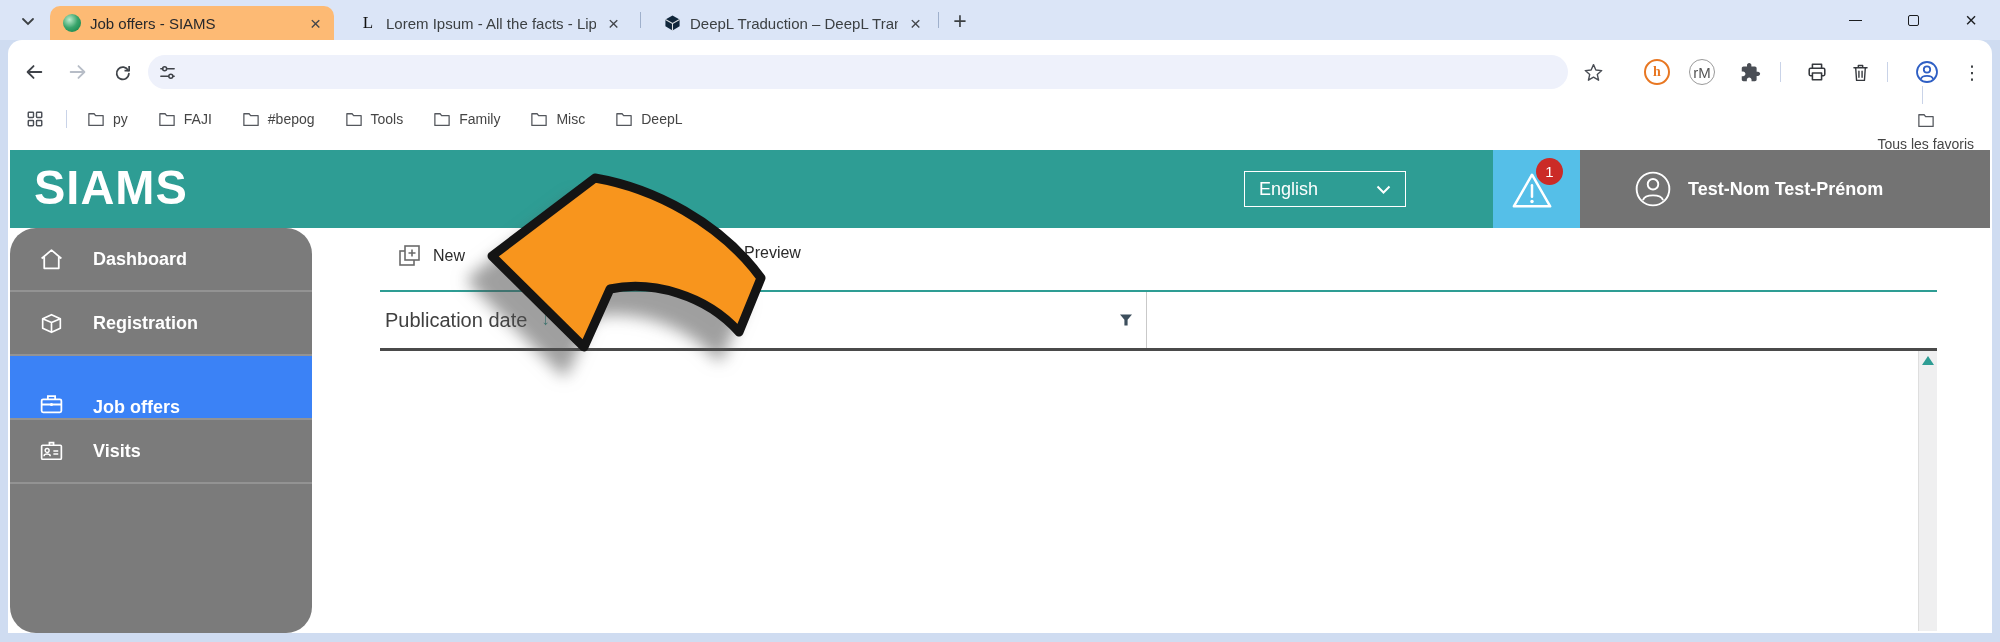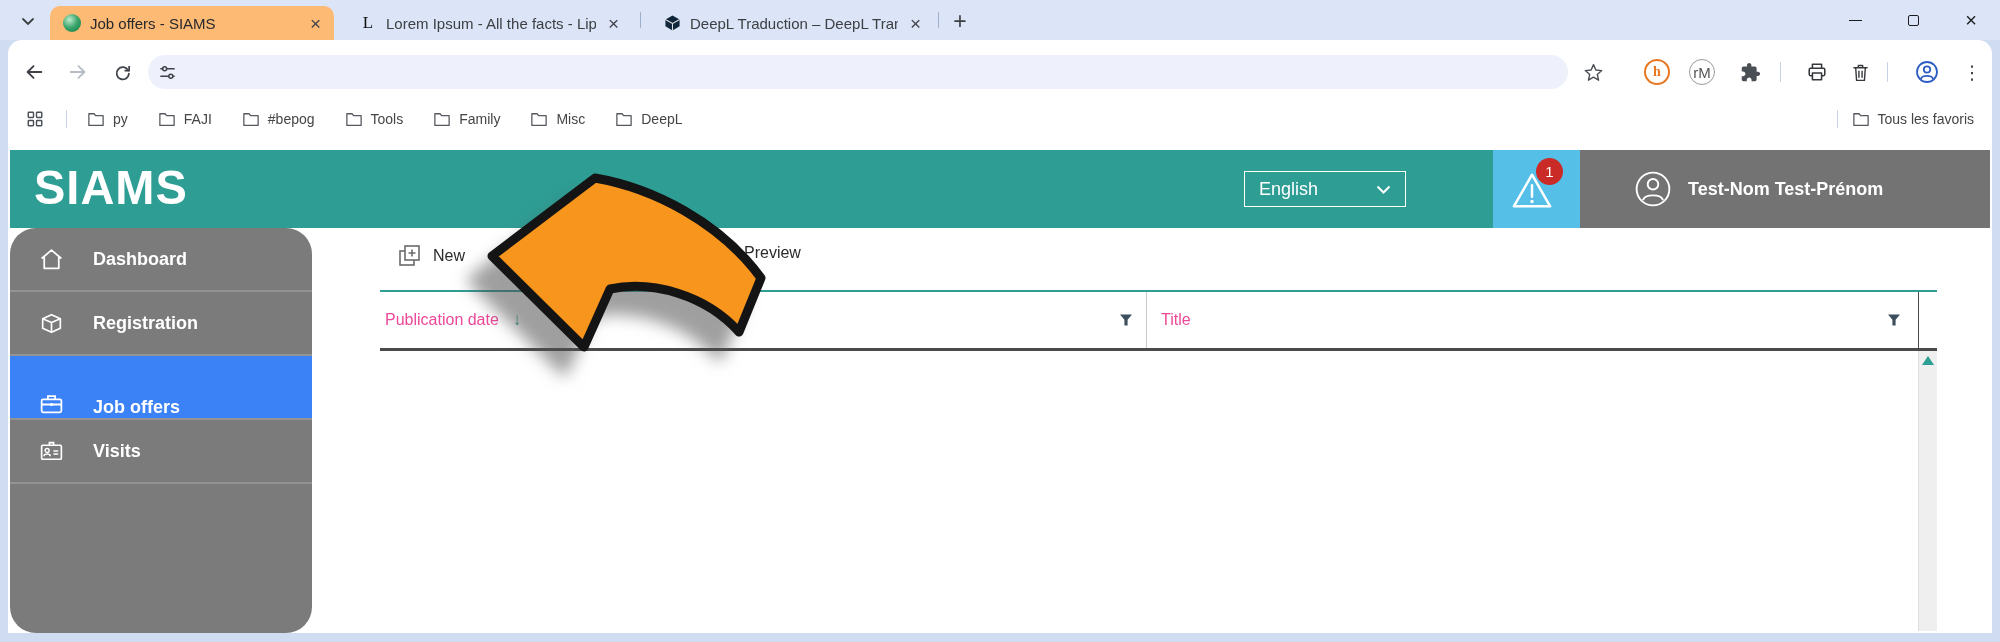--- a/index.html
+++ b/index.html
@@ -40,21 +40,21 @@
   .tsep{position:absolute;top:22px;width:1px;height:20px;background:#c9d3e8;}
   .ext-circle{width:26px;height:26px;border-radius:50%;display:flex;align-items:center;justify-content:center;box-sizing:border-box;}
   .honey{border:2px solid #e87722;color:#e87722;font-weight:700;font-size:14px;font-family:"Liberation Serif",serif;}
   .rm{border:1.5px solid #9a9a9a;color:#555;font-size:15px;font-family:Liberation Sans, sans-serif;}
   .dots{font-size:19px;color:#3c4043;letter-spacing:0;}
   
   .bookmarks{position:absolute;left:0;top:64px;width:100%;height:30px;display:flex;align-items:center;}
   .bm-item{display:flex;align-items:center;gap:8px;font-size:14px;color:#454545;white-space:nowrap;}
   .bm-list{display:flex;align-items:center;gap:30px;margin-left:20px;}
   .bm-sep{width:1px;height:18px;background:#c9d3e8;margin-left:16px;}
-  .bm-right{margin-left:auto;display:flex;align-items:center;gap:8px;margin-right:18px;font-size:14px;color:#454545;}
+  .bm-right{margin-left:auto;display:flex;align-items:center;gap:8px;margin-right:18px;font-size:14px;color:#454545;flex-direction:column;}
   
   .app-header{position:absolute;left:2px;top:110px;width:1980px;height:78px;background:#2E9D94;}
   .logo{position:absolute;left:24px;top:9px;font-size:47px;font-weight:800;color:#fff;
         letter-spacing:1px;transform:scaleY(1.04);}
   .lang-select{position:absolute;left:1234px;top:21px;width:162px;height:36px;border:1.5px solid #fff;
         color:#fff;display:flex;align-items:center;justify-content:space-between;
         padding:0 14px;box-sizing:border-box;font-size:18px;}
   .alert-tile{position:absolute;left:1483px;top:0;width:87px;height:78px;background:#55BFE8;}
   .alert-badge{position:absolute;left:43px;top:8px;width:27px;height:27px;border-radius:50%;
         background:#CB2B27;color:#fff;font-size:15px;display:flex;align-items:center;justify-content:center;}
@@ -69,21 +69,21 @@
   .side-item.active{background:#3b82f6;align-items:flex-end;}
   .content{flex:1;background:#fff;position:relative;}
   .action-btn{position:absolute;top:16px;display:flex;align-items:center;gap:12px;
         font-size:16px;color:#2b2b2b;font-weight:500;}
   .grid{position:absolute;left:68px;top:62px;width:1557px;height:343px;}
   .grid-header{display:flex;height:61px;border-top:2px solid #2E9D94;border-bottom:3px solid #4a4a4a;box-sizing:border-box;}
   .gcol{position:relative;display:flex;align-items:center;box-sizing:border-box;}
   .gcol1{width:767px;padding-left:5px;border-right:1px solid #c9c9c9;}
   .gcol2{width:772px;padding-left:14px;border-right:1px solid #4a4a4a;}
   .gcol-scroll{width:17px;}
-  .gcol-label{color:#ec4899;font-size:16px;font-weight:500;}
+  .gcol-label{color:#404040;font-size:20px;font-weight:500;}
   .sort-glyph{color:#2E9D94;font-size:17px;margin-left:14px;font-weight:700;}
   .funnel{position:absolute;right:13px;top:50%;transform:translateY(-50%);}
   .grid-body{height:280px;display:flex;justify-content:flex-end;}
   .vscroll{width:18px;background:#efeff0;border-left:1px solid #dedede;}
   .vs-up{height:18px;display:flex;align-items:center;justify-content:center;}
   .tri-up{width:0;height:0;border-left:6px solid transparent;border-right:6px solid transparent;
           border-bottom:9px solid #2E9D94;}
   
   .arrow-wrap{position:absolute;left:468px;top:162px;width:320px;height:202px;pointer-events:none;
           filter:drop-shadow(-20px 24px 8px rgba(80,80,80,.55));}
@@ -357,28 +357,20 @@
           </svg>
           <span>Preview</span>
         </div>
 
         <div class="grid">
           <div class="grid-header">
             <div class="gcol gcol1">
               <span class="gcol-label">Publication date</span>
               <span class="sort-glyph">↓</span>
               <span class="funnel">
-                <svg width="14" height="13" viewBox="0 0 14 13">
-                    <polygon points="1,1 13,1 8.6,6.3 8.6,12 5.4,12 5.4,6.3" fill="#3d4f5d"></polygon>
-                  </svg>
-              </span>
-            </div>
-            <div class="gcol gcol2">
-              <span class="gcol-label">Title</span>
-              <span class="funnel" style="right:17px;">
                 <svg width="14" height="13" viewBox="0 0 14 13">
                     <polygon points="1,1 13,1 8.6,6.3 8.6,12 5.4,12 5.4,6.3" fill="#3d4f5d"></polygon>
                   </svg>
               </span>
             </div>
             <div class="gcol gcol-scroll"></div>
           </div>
           <div class="grid-body">
             <div class="vscroll">
               <div class="vs-up">

